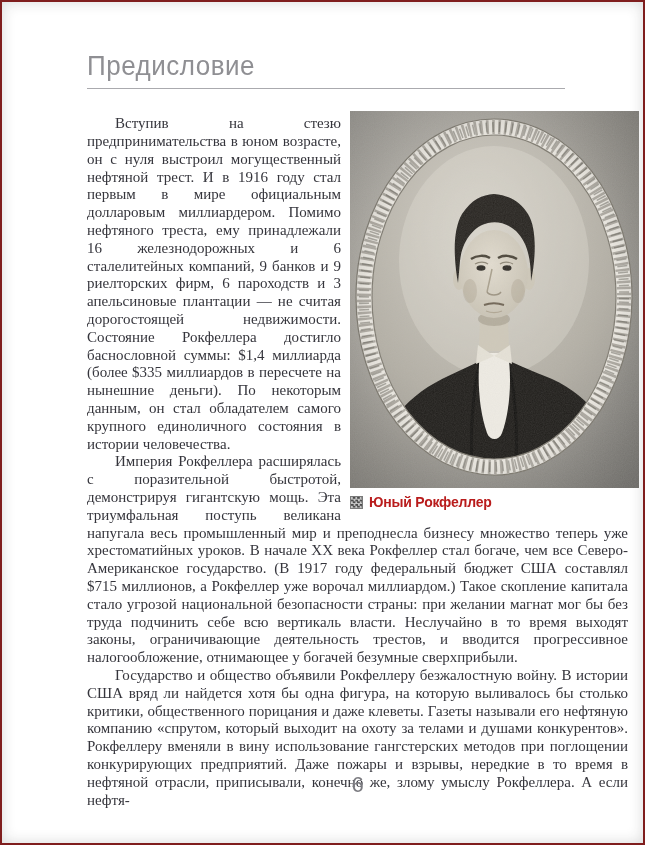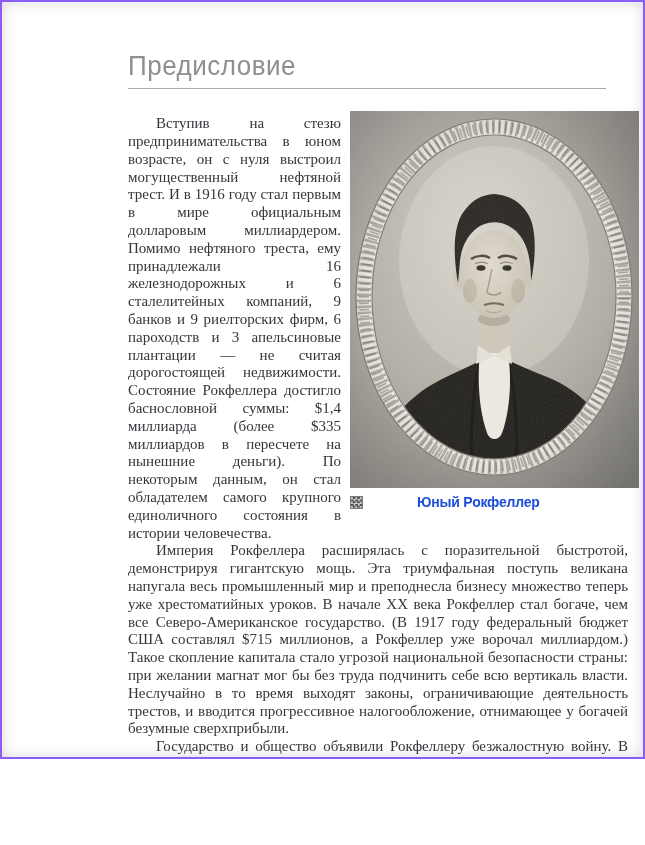--- a/index.html
+++ b/index.html
@@ -1,25 +1,24 @@
 <!DOCTYPE html>
 <html lang="ru"><head>
 <meta charset="utf-8">
 <style>
   html,body{margin:0;padding:0;background:#ffffff;}
   .page{
     position:relative;
-    width:645px;height:759px;
+    width:645px;height:845px;
     box-sizing:border-box;
     background:#ffffff;
-    border:2px solid #8b5cf6;
+    border:2px solid #7f1d1d;
     box-shadow:inset 0 0 14px rgba(40,40,40,.18);
     overflow:hidden;
     font-family:"Liberation Serif", serif;
-    padding-left:41px;
   }
   
   .hdr{margin:50px 82px 0 85px;}
   .hdr h1{
     margin:0;
     font-family:"Liberation Sans", sans-serif;
     font-weight:400;
     font-size:26px;
     line-height:1.05;
     letter-spacing:.5px;
@@ -47,23 +46,23 @@
     margin:-4px -11px 12px 9px;
   }
   .photo{width:289px;height:377px;line-height:0;}
   .photo svg{display:block;}
   figcaption{
     margin-top:7px;
     font-family:"Liberation Sans", sans-serif;
     font-size:14px;
     font-weight:700;
     letter-spacing:-.2px;
-    color:#1d4ed8;
+    color:#b91c1c;
     line-height:15px;
-    display:flex;align-items:center;gap:48px;
+    display:flex;align-items:center;
   }
   .cap-icon{
     width:13px;height:13px;
     margin-right:6px;
     flex:0 0 auto;
     background:repeating-conic-gradient(#4d4d4d 0 90deg,#c6c6c6 0 180deg);
     background-size:4.4px 4.4px;
     border:1px solid #7a7a7a;
     box-sizing:border-box;
   }

